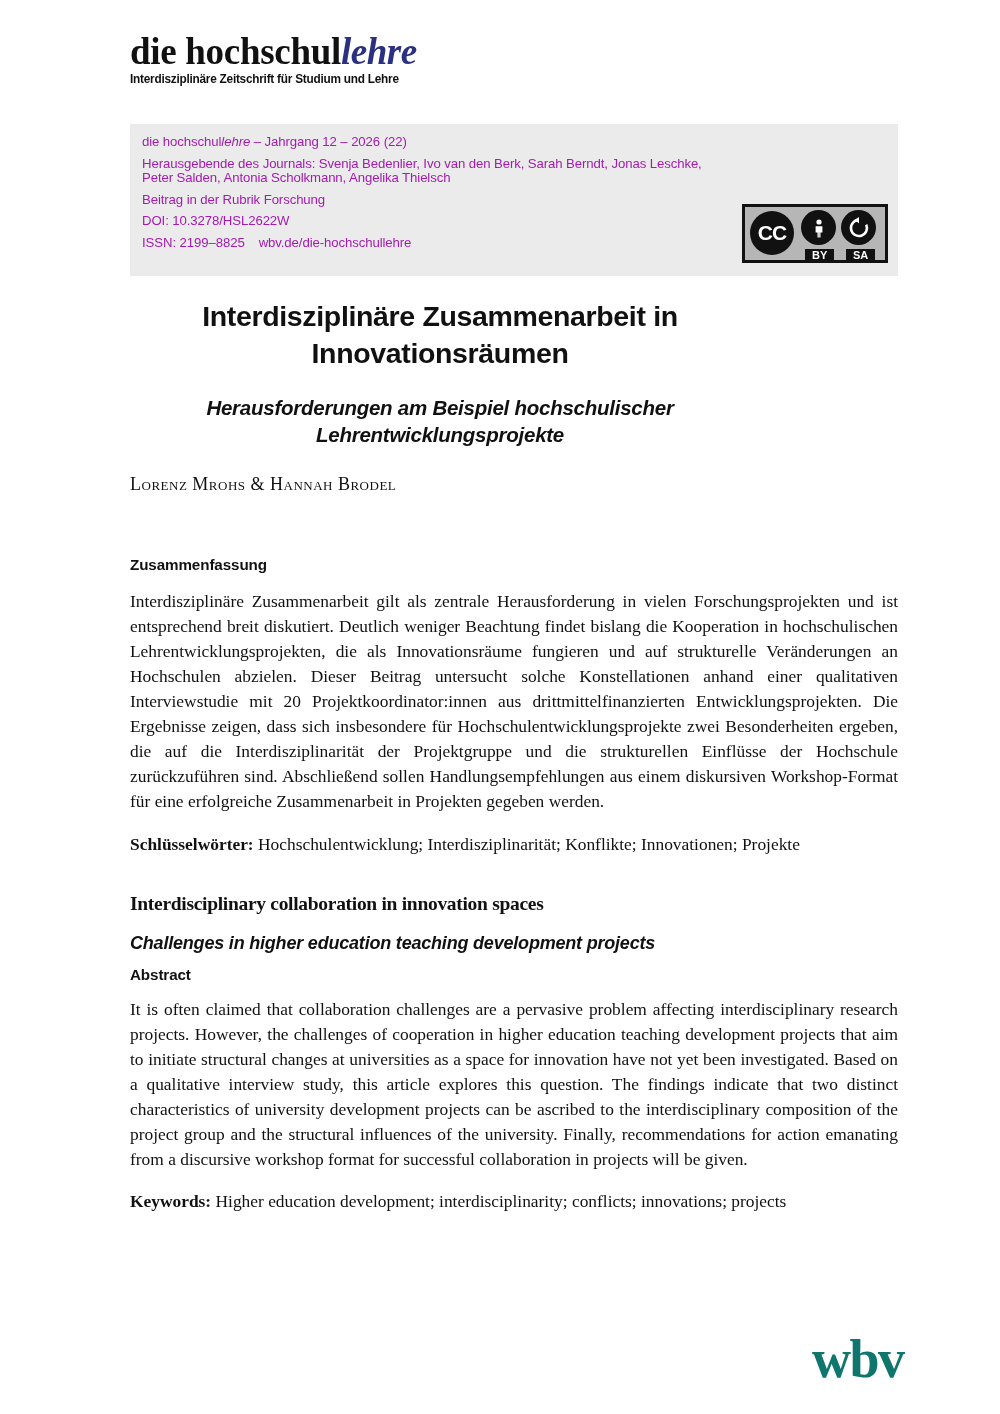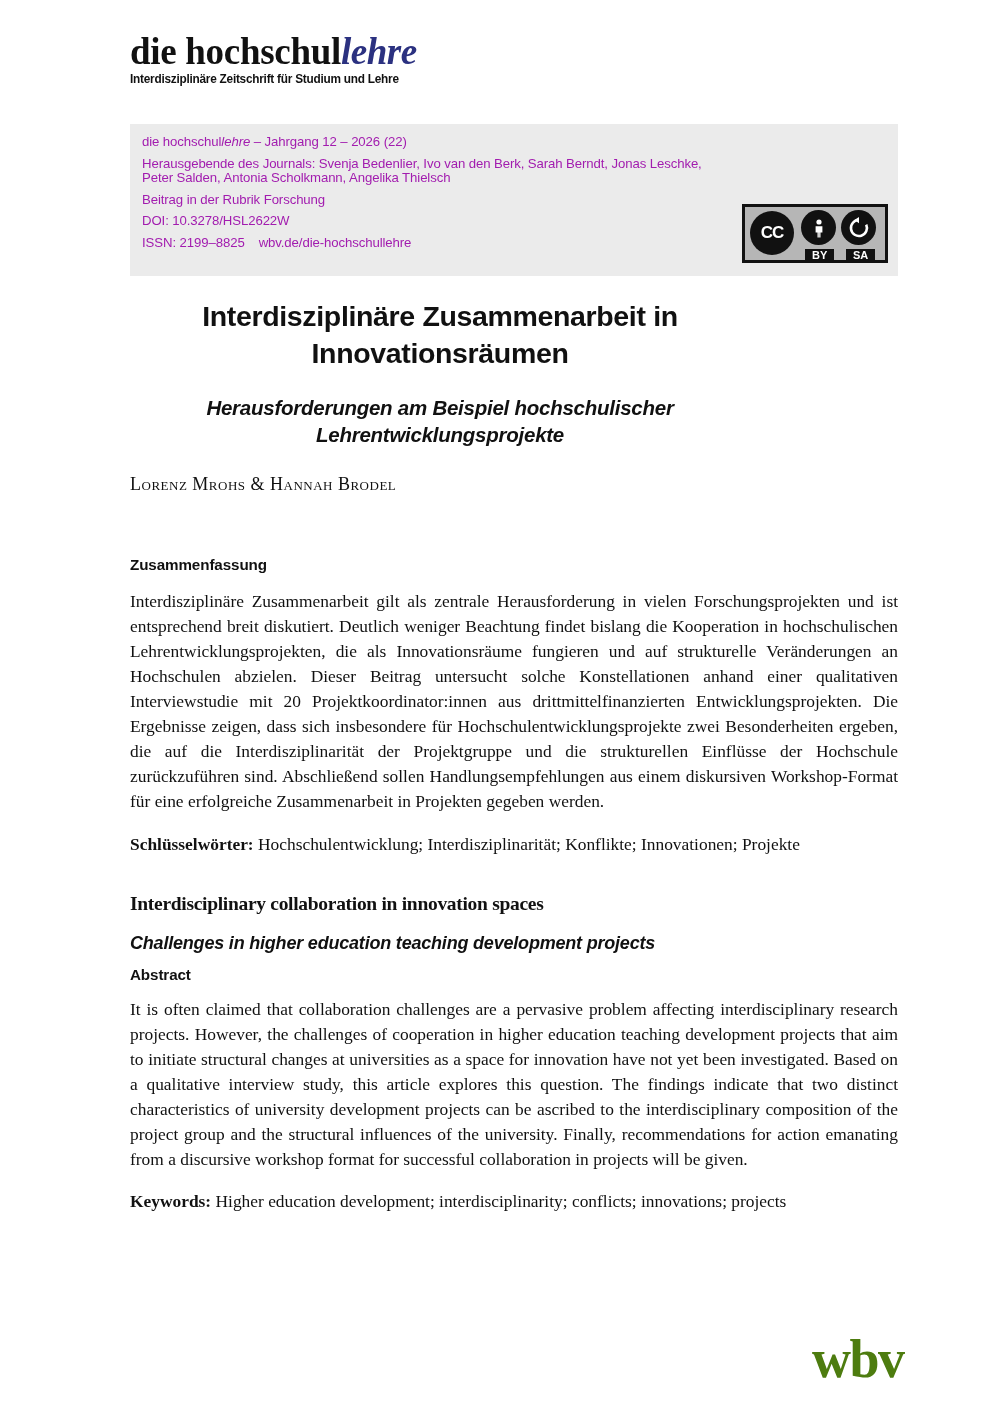--- a/index.html
+++ b/index.html
@@ -124,21 +124,21 @@
   .cc-sa {
     left: 96px;
     top: 3px;
     width: 35px;
     height: 35px;
   }
   .cc-main-text {
     color: #ffffff;
     font-family: "Liberation Sans", sans-serif;
     font-weight: bold;
-    font-size: 17px;
+    font-size: 21px;
     letter-spacing: -1px;
   }
   .cc-label {
     position: absolute;
     bottom: -1px;
     font-family: "Liberation Sans", sans-serif;
     font-weight: bold;
     font-size: 11px;
     color: #ffffff;
     background: #111111;
@@ -242,21 +242,21 @@
 
   
   .publisher-mark {
     position: absolute;
     left: 812px;
     top: 1332px;
     font-family: "Liberation Serif", serif;
     font-weight: bold;
     font-size: 54px;
     letter-spacing: -1.5px;
-    color: #4d7c0f;
+    color: #0f766e;
     line-height: 1;
     text-align: center;
   }
 </style>
 </head>
 <body>
 
 <div class="masthead">
   <div class="logo-wordmark"><span>die hochschul</span><span class="lehre">lehre</span></div>
   <div class="logo-subline">Interdisziplinäre Zeitschrift für Studium und Lehre</div>

